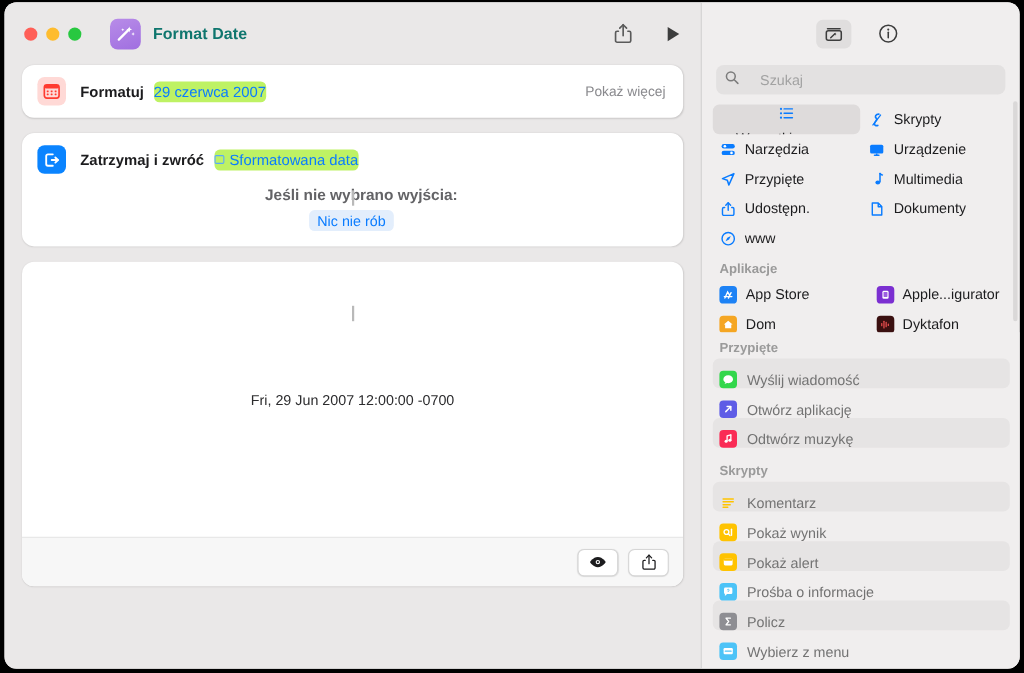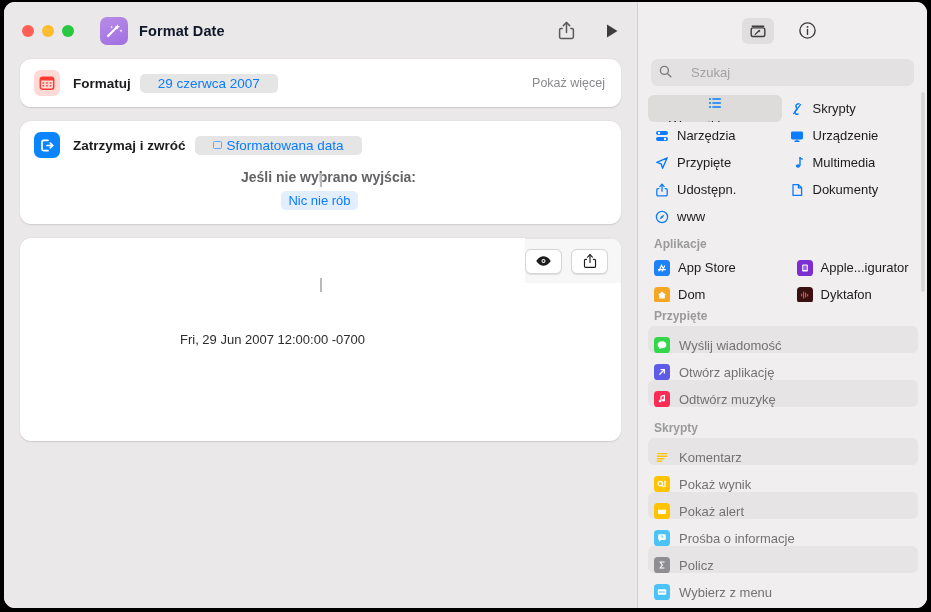--- a/index.html
+++ b/index.html
@@ -34,21 +34,21 @@
 
   .shortcut-icon {
     width: 28px; height: 28px; border-radius: 7px;
     background: linear-gradient(160deg,#b88ce8,#a06fe0);
     margin-left: 26px; position: relative;
     display: flex; align-items: center; justify-content: center;
   }
   .shortcut-icon svg { display: block; }
 
   .win-title {
-    margin-left: 11px; font-size: 14.5px; font-weight: bold; color: #0f172a;
+    margin-left: 11px; font-size: 14.5px; font-weight: bold; color: #0f766e;
     letter-spacing: .1px;
   }
   .titlebar-right {
     position: absolute; right: 14px; top: 0; height: 57px;
     display: flex; align-items: center; gap: 24px;
   }
   .tb-btn { width: 22px; height: 22px; display: flex; align-items: center; justify-content: center; color: #5a5a5a; }
 
   .canvas { position: relative; padding: 0 16px; }
 
@@ -68,40 +68,40 @@
 
   .action-row { display: flex; align-items: center; padding: 11px 14px; position: relative; }
   .act-icon { width: 26px; height: 26px; border-radius: 6.5px; flex: 0 0 auto;
               display: flex; align-items: center; justify-content: center; }
   .act-icon.calendar { background: #ffd9d6; }
   .act-icon.stop { background: #0a84ff; }
   .act-label { font-size: 13.5px; font-weight: bold; color: #1c1c1e; margin-left: 13px; }
 
   .token {
     display: inline-flex; align-items: center; gap: 5px;
-    background: #e5e5e5; color: #0a7cff;
-    border-radius: 5px; padding: 2px 18px;
+    background: #bef264; color: #0a7cff;
+    border-radius: 5px; padding: 2px 0;
     font-size: 13.5px; margin-left: 9px; white-space: nowrap;
   }
   .token-glyph { width: 9px; height: 8px; border: 1.4px solid #5aa9fb; border-radius: 1.5px; flex: 0 0 auto; }
 
   .show-more {
     position: absolute; right: 16px; font-size: 12.5px; color: #8a8a8e;
   }
 
   .sub-label { font-size: 14px; color: #636366; padding: 0 0 2px 16px; font-weight: bold; }
   .sub-token-wrap { padding: 4px 16px 14px 14px; }
   .sub-token {
     display: inline-block; background: #e3eefc; color: #0a7cff;
     border-radius: 5px; padding: 2px 7px; font-size: 13px;
   }
 
   .result-card {
-    background: #fff; border-radius: 11px; height: 203px;
-    display: flex; flex-direction: row; overflow: hidden;
+    background: #fff; border-radius: 11px; height: 295px;
+    display: flex; flex-direction: column; overflow: hidden;
     box-shadow: 0 .5px 1.5px rgba(0,0,0,.13);
   }
   .result-body { flex: 1; display: flex; align-items: center; justify-content: center; }
   .result-text { font-size: 13px; color: #2c2c2e; }
   .result-footer {
     height: 45px; border-top: 1px solid #e6e6e6; background: #f7f7f7;
     display: flex; align-items: center; justify-content: flex-end; gap: 9px;
     padding-right: 13px;
   }
   .pill-btn {

